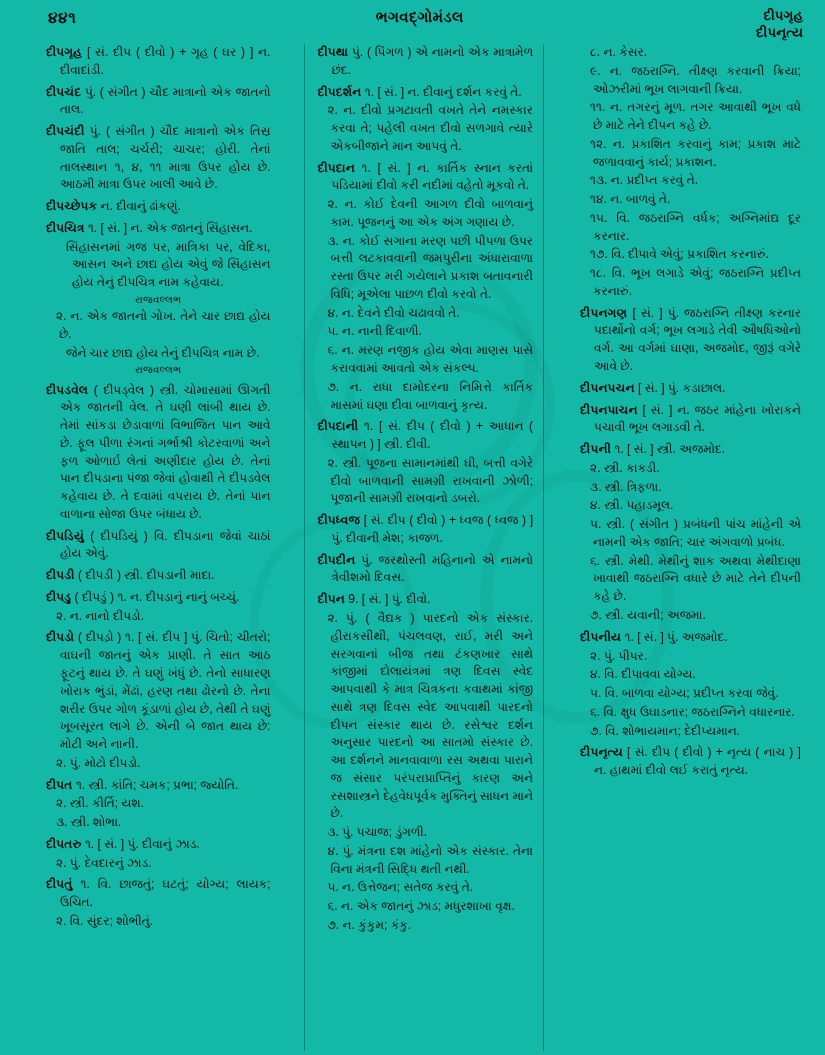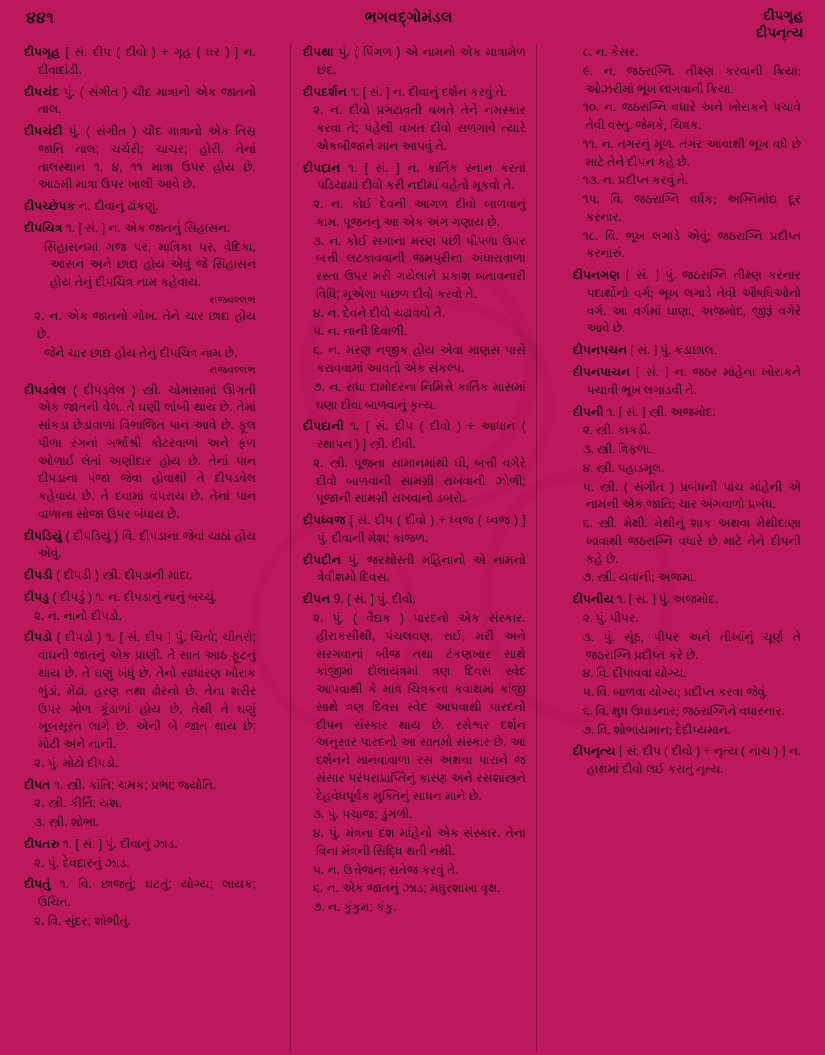--- a/index.html
+++ b/index.html
@@ -10,23 +10,24 @@
   }
   body {
     font-family: "Liberation Sans", "DejaVu Sans", sans-serif;
     color: #0a0a0a;
   }
 
   #page {
     position: relative;
     width: 825px;
     height: 1055px;
-    background: #be185d;
+    background: #14b8a6;
     overflow: hidden;
     box-sizing: border-box;
+    padding-left: 22px;
   }
 
   
   .watermark {
     position: absolute;
     pointer-events: none;
     border-radius: 50%;
     border: 14px solid rgba(0,0,0,0.035);
     z-index: 0;
   }
@@ -88,42 +89,42 @@
     font-size: 12.1px;
     line-height: 1.47;
   }
   .col-1 { width: 270px; }
   .col-2 {
     width: 268px;
     border-left: 1px solid rgba(0,0,0,0.30);
     border-right: 1px solid rgba(0,0,0,0.30);
     padding-left: 12px;
   }
-  .col-3 { width: 272px; padding-left: 12px; font-family: Liberation Serif, serif; }
+  .col-3 { width: 272px; padding-left: 12px; }
 
   
   .entry { margin-bottom: 4px; }
   .para {
     margin: 0 0 1px 0;
     text-align: justify;
     text-justify: inter-word;
   }
   .para.hang { text-indent: -14px; padding-left: 14px; }
   .para.sub  { padding-left: 13px; text-indent: -3px; }
   .para.quote {
     padding-left: 26px;
     text-indent: -6px;
   }
   .headword {
     font-weight: bold;
     letter-spacing: 0.15px;
   }
   .cite {
     display: block;
-    text-align: right;
+    text-align: center;
     font-size: 10.3px;
     margin-top: -1px;
     margin-bottom: 1px;
     letter-spacing: 0.2px;
   }
 </style>
 </head>
 <body>
 
 <div id="page">
@@ -229,24 +230,26 @@
           <p class="para sub"><span>૪. પું. મંત્રના દશ માંહેનો એક સંસ્કાર. તેના વિના મંત્રની સિદ્ધિ થતી નથી.</span></p>
           <p class="para sub"><span>૫. ન. ઉત્તેજન; સતેજ કરવું તે.</span></p>
           <p class="para sub"><span>૬. ન. એક જાતનું ઝાડ; મધુરશાખા વૃક્ષ.</span></p>
           <p class="para sub"><span>૭. ન. કુંકુમ; કંકુ.</span></p>
         </div>
       </div>
     <div class="col col-3">
         <div class="entry">
           <p class="para sub"><span>૮. ન. કેસર.</span></p>
           <p class="para sub"><span>૯. ન. જઠરાગ્નિ. તીક્ષ્ણ કરવાની ક્રિયા; ઓઝરીમાં ભૂખ લાગવાની ક્રિયા.</span></p>
-          <p class="para sub"><span>૧૦. ન. જઠરાગ્નિ વધારે અને ખોરાકને પચાવે તેવી વસ્તુ. જેમકે, ચિત્રક.</span></p>
           <p class="para sub"><span>૧૧. ન. તગરનું મૂળ. તગર આવાથી ભૂખ વધે છે માટે તેને દીપન કહે છે.</span></p>
+          <p class="para sub"><span>૧૨. ન. પ્રકાશિત કરવાનું કામ; પ્રકાશ માટે જળાવવાનું કાર્ય; પ્રકાશન.</span></p>
           <p class="para sub"><span>૧૩. ન. પ્રદીપ્ત કરવું તે.</span></p>
+          <p class="para sub"><span>૧૪. ન. બાળવું તે.</span></p>
           <p class="para sub"><span>૧૫. વિ. જઠરાગ્નિ વર્ધક; અગ્નિમાંદ્ય દૂર કરનાર.</span></p>
+          <p class="para sub"><span>૧૭. વિ. દીપાવે એવું; પ્રકાશિત કરનારું.</span></p>
           <p class="para sub"><span>૧૮. વિ. ભૂખ લગાડે એવું; જઠરાગ્નિ પ્રદીપ્ત કરનારું.</span></p>
         </div>
         <div class="entry">
           <p class="para hang"><span class="headword">દીપનગણ</span> <span>[ સં. ] પું. જઠરાગ્નિ તીક્ષ્ણ કરનાર પદાર્થોનો વર્ગ; ભૂખ લગાડે તેવી ઔષધિઓનો વર્ગ. આ વર્ગમાં ઘાણા, અજમોદ, જીરૂં વગેરે આવે છે.</span></p>
         </div>
         <div class="entry">
           <p class="para hang"><span class="headword">દીપનપચન</span> <span>[ સં. ] પું. કડાછાલ.</span></p>
         </div>
         <div class="entry">
           <p class="para hang"><span class="headword">દીપનપાચન</span> <span>[ સં. ] ન. જઠર માંહેના ખોરાકને પચાવી ભૂખ લગાડવી તે.</span></p>
@@ -256,21 +259,20 @@
           <p class="para sub"><span>૨. સ્ત્રી. કાકડી.</span></p>
           <p class="para sub"><span>૩. સ્ત્રી. ત્રિફળા.</span></p>
           <p class="para sub"><span>૪. સ્ત્રી. પહાડમૂલ.</span></p>
           <p class="para sub"><span>૫. સ્ત્રી. ( સંગીત ) પ્રબંધની પાંચ માંહેની એ નામની એક જાતિ; ચાર અંગવાળો પ્રબંધ.</span></p>
           <p class="para sub"><span>૬. સ્ત્રી. મેથી. મેથીનું શાક અથવા મેથીદાણા ખાવાથી જઠરાગ્નિ વધારે છે માટે તેને દીપની કહે છે.</span></p>
           <p class="para sub"><span>૭. સ્ત્રી. યવાની; અજમા.</span></p>
         </div>
         <div class="entry">
           <p class="para hang"><span class="headword">દીપનીય</span> <span>૧. [ સં. ] પું. અજમોદ.</span></p>
           <p class="para sub"><span>૨. પું. પીપર.</span></p>
-          <p class="para sub"><span>૩. પું. સૂંઠ, પીપર અને તીખાંનું ચૂર્ણ તે જઠરાગ્નિ પ્રદીપ્ત કરે છે.</span></p>
           <p class="para sub"><span>૪. વિ. દીપાવવા યોગ્ય.</span></p>
           <p class="para sub"><span>૫. વિ. બાળવા યોગ્ય; પ્રદીપ્ત કરવા જેવું.</span></p>
           <p class="para sub"><span>૬. વિ. ક્ષુધ ઉઘાડનાર; જઠરાગ્નિને વધારનાર.</span></p>
           <p class="para sub"><span>૭. વિ. શોભાયમાન; દેદીપ્યમાન.</span></p>
         </div>
         <div class="entry">
           <p class="para hang"><span class="headword">દીપનૃત્ય</span> <span>[ સં. દીપ ( દીવો ) + નૃત્ય ( નાચ ) ] ન. હાથમાં દીવો લઈ કરાતું નૃત્ય.</span></p>
         </div>
       </div>
   </div>

